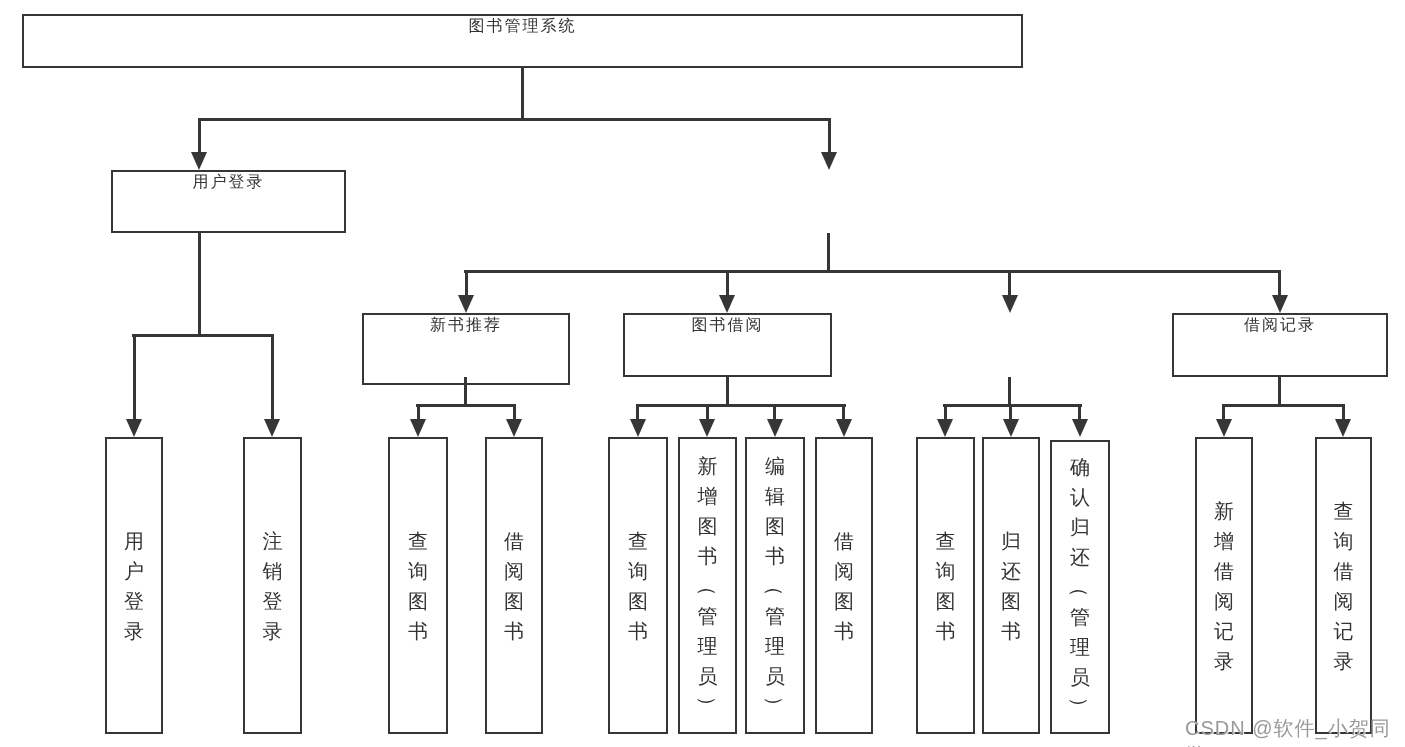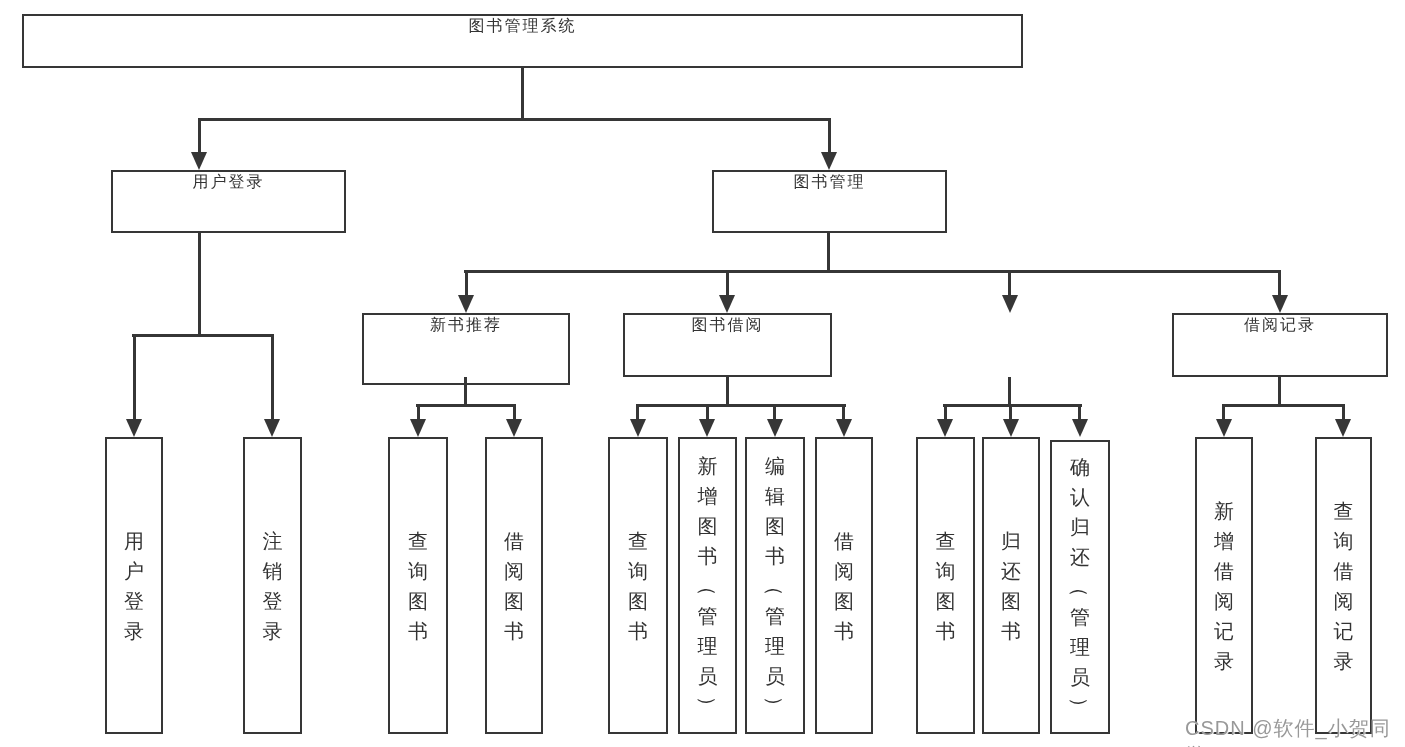--- a/index.html
+++ b/index.html
@@ -43,23 +43,20 @@
 
   <div class="vline" style="left:521px;top:68px;height:50px;"></div>
   <div class="hline" style="left:198px;top:118px;width:633px;"></div>
   <div class="vline" style="left:198px;top:118px;height:36px;"></div>
   <div class="arrowhead" style="left:191px;top:152px;"></div>
   <div class="vline" style="left:828px;top:118px;height:36px;"></div>
   <div class="arrowhead" style="left:821px;top:152px;"></div>
 
   <div class="node" style="left:82px;top:170px;width:235px;height:63px;margin-left:29px;">
     <span>用户登录</span>
-  </div>
-  <div class="node" style="left:712px;top:170px;width:235px;height:63px;">
-    <span>图书管理</span>
   </div>
 
   <div class="vline" style="left:198px;top:233px;height:104px;"></div>
   <div class="hline" style="left:132px;top:334px;width:142px;"></div>
   <div class="vline" style="left:133px;top:334px;height:85px;"></div>
   <div class="arrowhead" style="left:126px;top:419px;"></div>
   <div class="vline" style="left:271px;top:334px;height:85px;"></div>
   <div class="arrowhead" style="left:264px;top:419px;"></div>
 
   <div class="vline" style="left:827px;top:233px;height:39px;"></div>

